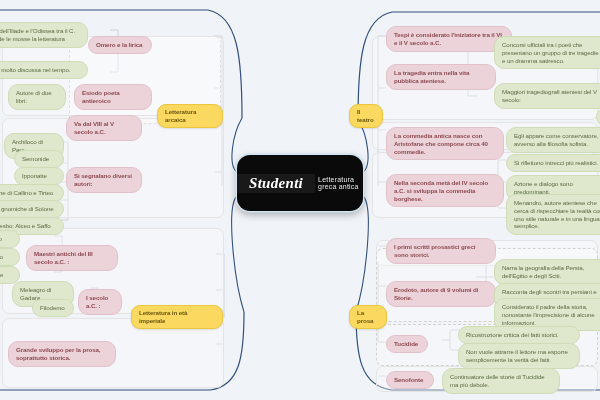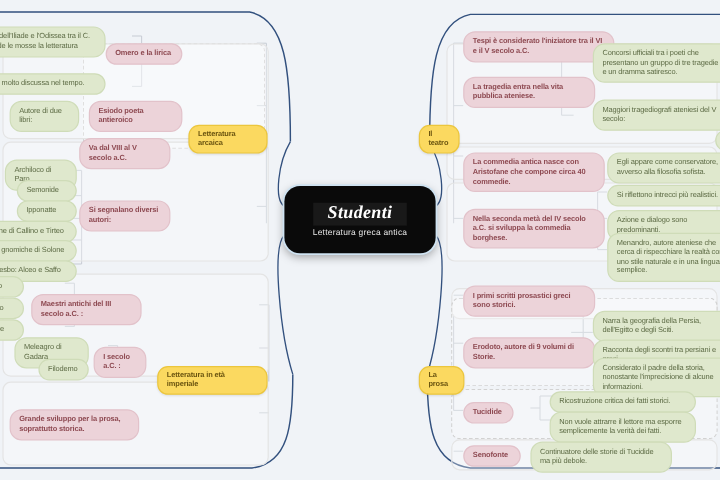--- a/index.html
+++ b/index.html
@@ -45,21 +45,21 @@
     position:absolute;box-sizing:border-box;
     border:1px solid #e4e4e4;border-radius:7px;
     background:rgba(255,255,255,.30);
   }
 
   
   #center-node{
     position:absolute;left:237px;top:155px;width:126px;height:56px;
     background:#0a0a0a;border-radius:13px;
     box-shadow:0 0 0 1.5px #cfe3f2, 0 3px 8px rgba(0,0,0,.35);
-    display:flex;flex-direction:column;align-items:center;justify-content:center;
+    display:flex;flex-direction:row;align-items:center;justify-content:center;
     gap:3px;
   }
   #center-logo{
     font-family:"Liberation Serif","DejaVu Serif",serif;
     font-style:italic;font-weight:bold;font-size:15px;
     color:#ffffff;background:#191919;
     padding:1px 12px;letter-spacing:.3px;
   }
   #center-sub{
     color:#e8e8e8;font-size:7px;letter-spacing:.2px;

